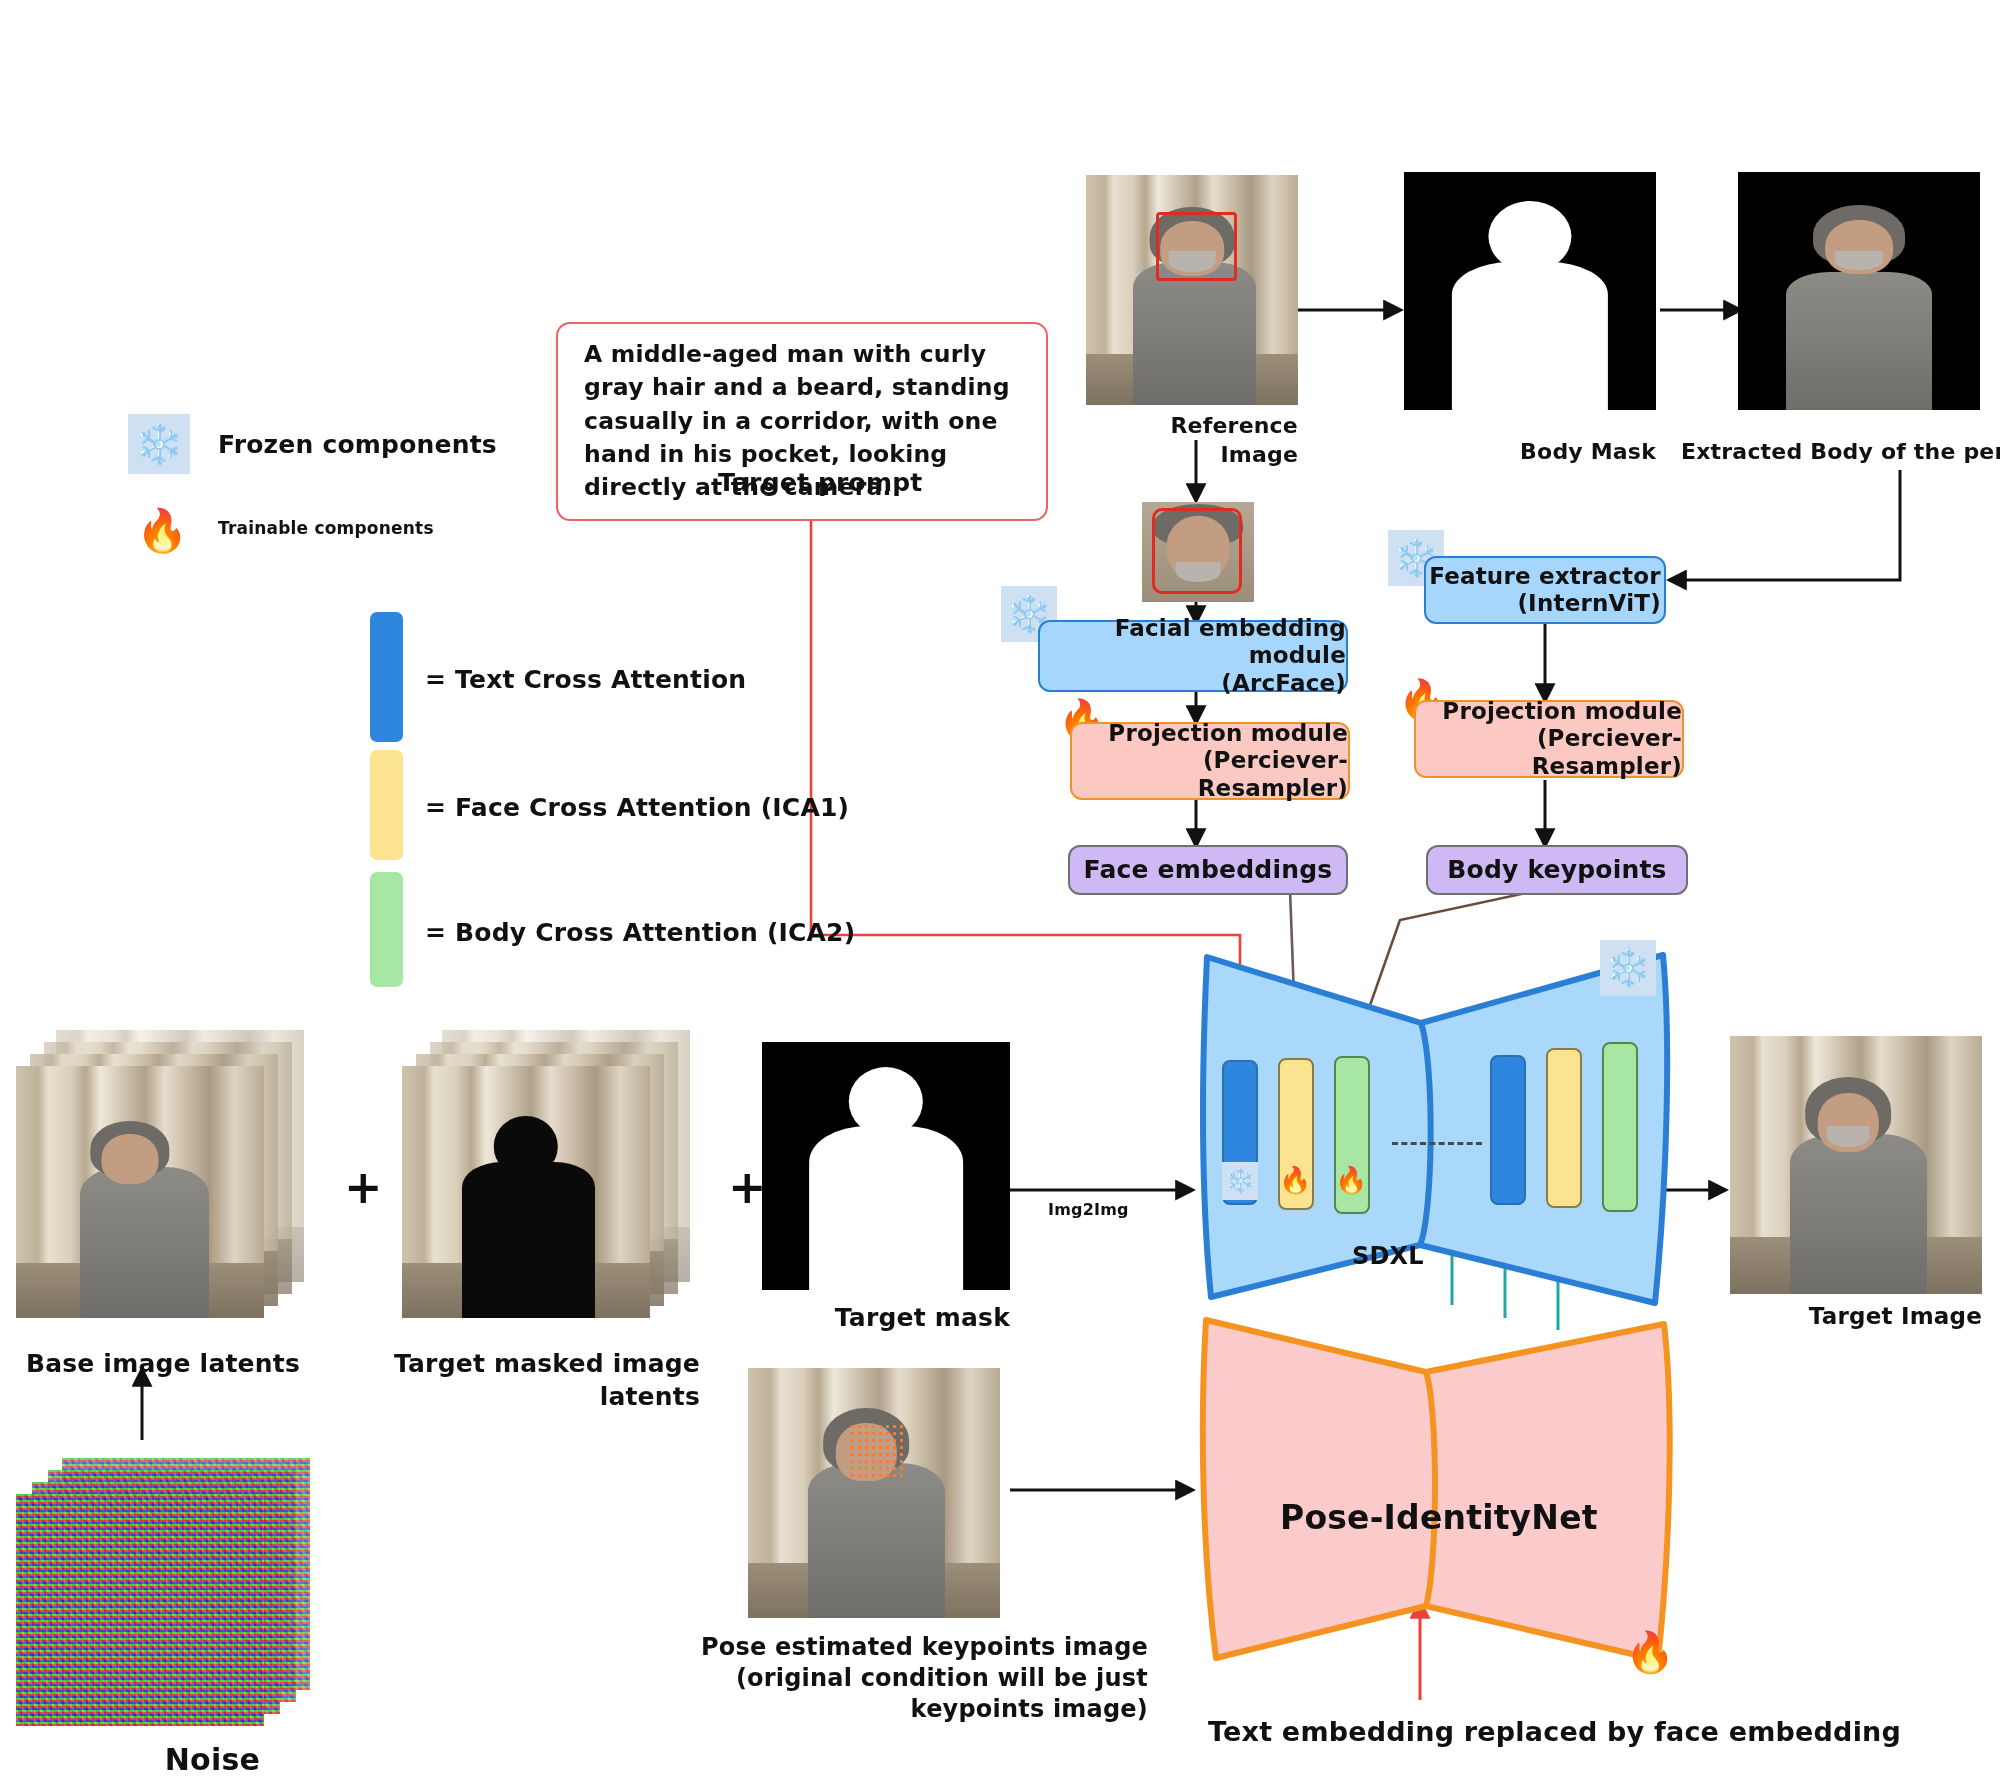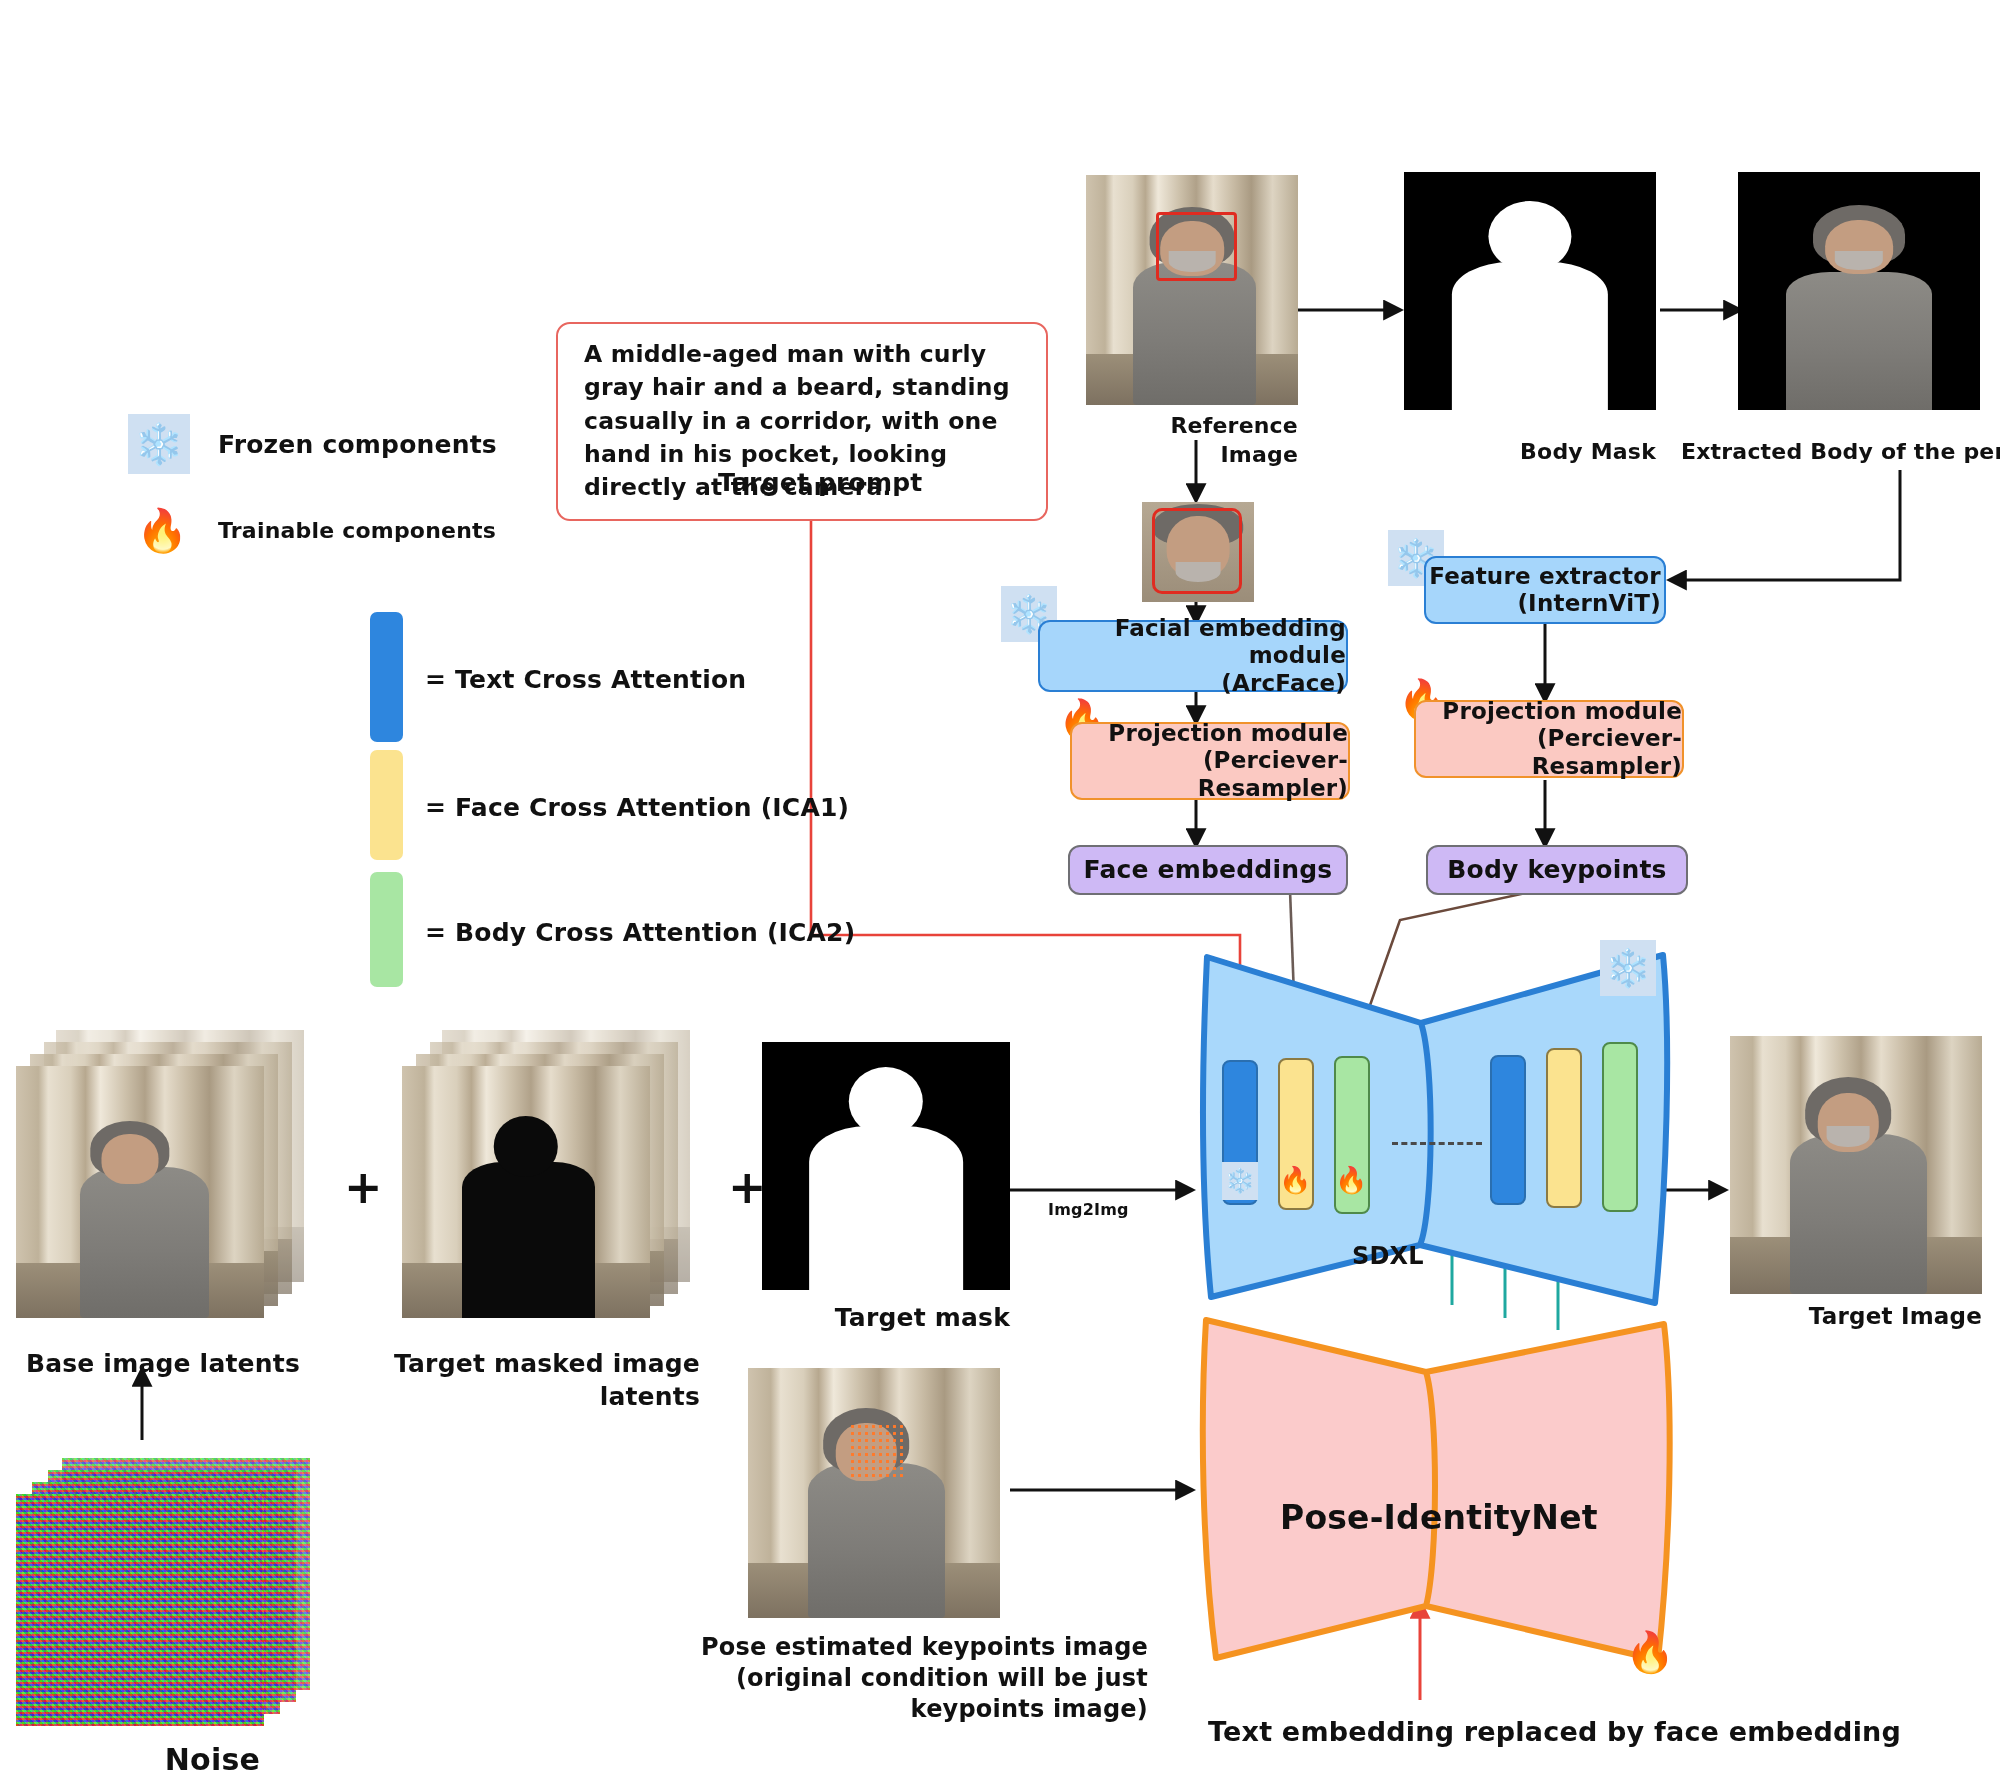--- a/index.html
+++ b/index.html
@@ -160,21 +160,21 @@
 </svg>
 
 <div class="badge snow abs" style="left:128px; top:414px; width:62px; height:60px;">
   <span style="font-size:40px;">❄️</span>
 </div>
 <div class="hand abs" style="left:218px; top:430px; font-size:25px;">Frozen components</div>
 
 <div class="badge fire abs" style="left:136px; top:502px; width:54px; height:58px;">
   <span style="font-size:42px;">🔥</span>
 </div>
-<div class="hand abs" style="left:218px; top:518px; font-size:22px;">Trainable components</div>
+<div class="hand abs" style="left:218px; top:518px; font-size:17px;">Trainable components</div>
 
 <div class="legbar" style="left:370px; top:612px; width:33px; height:130px; background:#2e86de;"></div>
 <div class="hand abs" style="left:425px; top:665px; font-size:25px;">= Text Cross Attention</div>
 
 <div class="legbar" style="left:370px; top:750px; width:33px; height:110px; background:#fbe38f;"></div>
 <div class="hand abs" style="left:425px; top:793px; font-size:25px;">= Face Cross Attention (ICA1)</div>
 
 <div class="legbar" style="left:370px; top:872px; width:33px; height:115px; background:#a8e6a3;"></div>
 <div class="hand abs" style="left:425px; top:918px; font-size:25px;">= Body Cross Attention (ICA2)</div>
 

